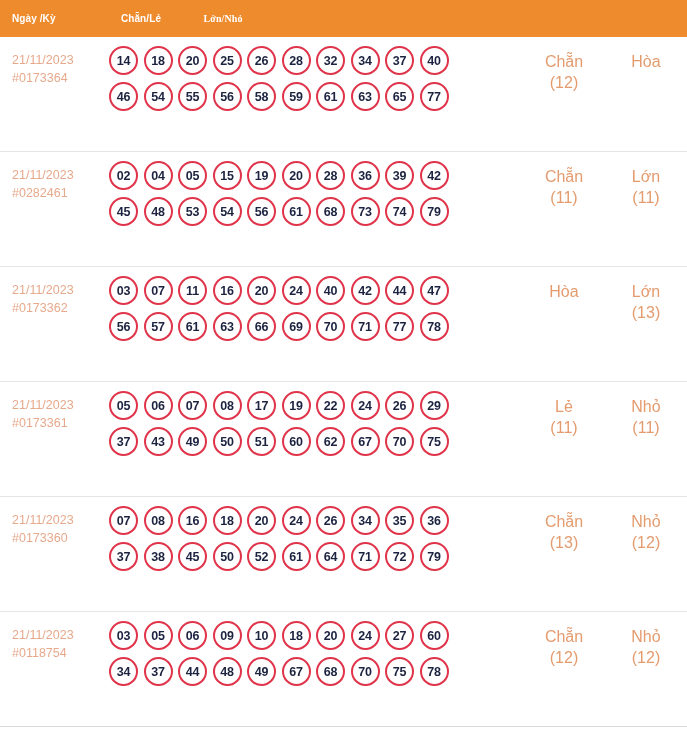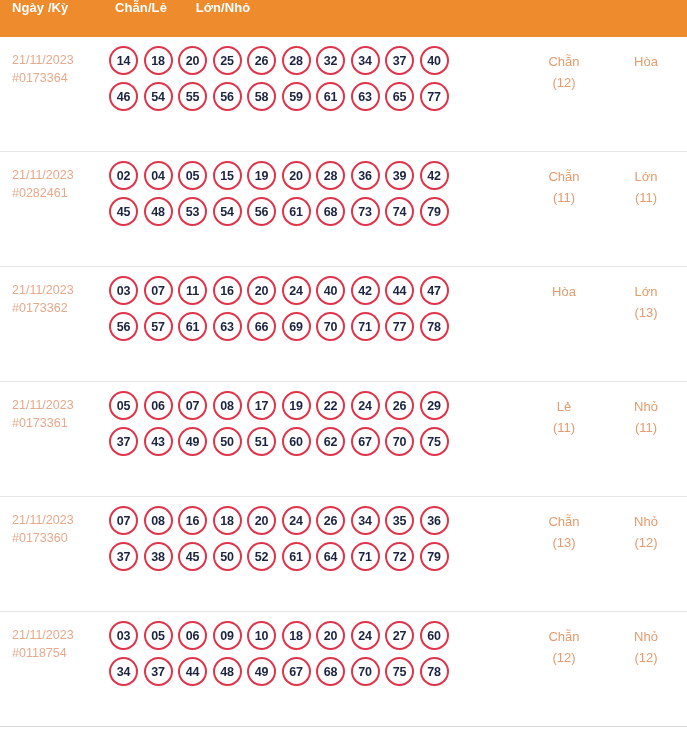--- a/index.html
+++ b/index.html
@@ -18,31 +18,32 @@
   .results-table {
     width: 687px;
     height: 729px;
     position: relative;
     box-sizing: border-box;
   }
 
   
   .table-header {
     display: flex;
+    align-items: center;
     height: 37px;
     background: #ee8b2d;
     color: #ffffff;
-    font-size: 13px;
+    font-size: 10px;
     font-weight: bold;
     letter-spacing: 0.1px;
   }
   .col-date    { width: 100px; padding-left: 12px; box-sizing: border-box; }
   .col-result  { width: 423px; padding-left: 9px;  box-sizing: border-box; }
   .col-parity  { width: 82px;  text-align: center; box-sizing: border-box; }
-  .col-size    { width: 82px;  text-align: center; box-sizing: border-box; }
+  .col-size    { width: 82px;  text-align: center; box-sizing: border-box; font-family: Liberation Serif, serif; }
 
   
   .table-body { display: block; }
 
   .result-row {
     display: flex;
     align-items: flex-start;
     height: 115px;
     border-bottom: 1px solid #e6e6e6;
     box-sizing: border-box;
@@ -86,21 +87,21 @@
     flex: 0 0 auto;
     letter-spacing: -0.2px;
   }
 
   .cell-parity, .cell-size {
     width: 82px;
     padding-top: 14px;
     box-sizing: border-box;
     text-align: center;
     color: #e49b6e;
-    font-size: 13px;
+    font-size: 16px;
     line-height: 21px;
   }
   .tag-label { display: block; }
   .tag-count { display: block; }
   .tag-count:empty { display: none; }
 </style>
 </head>
 <body>
 
 <div class="results-table">

